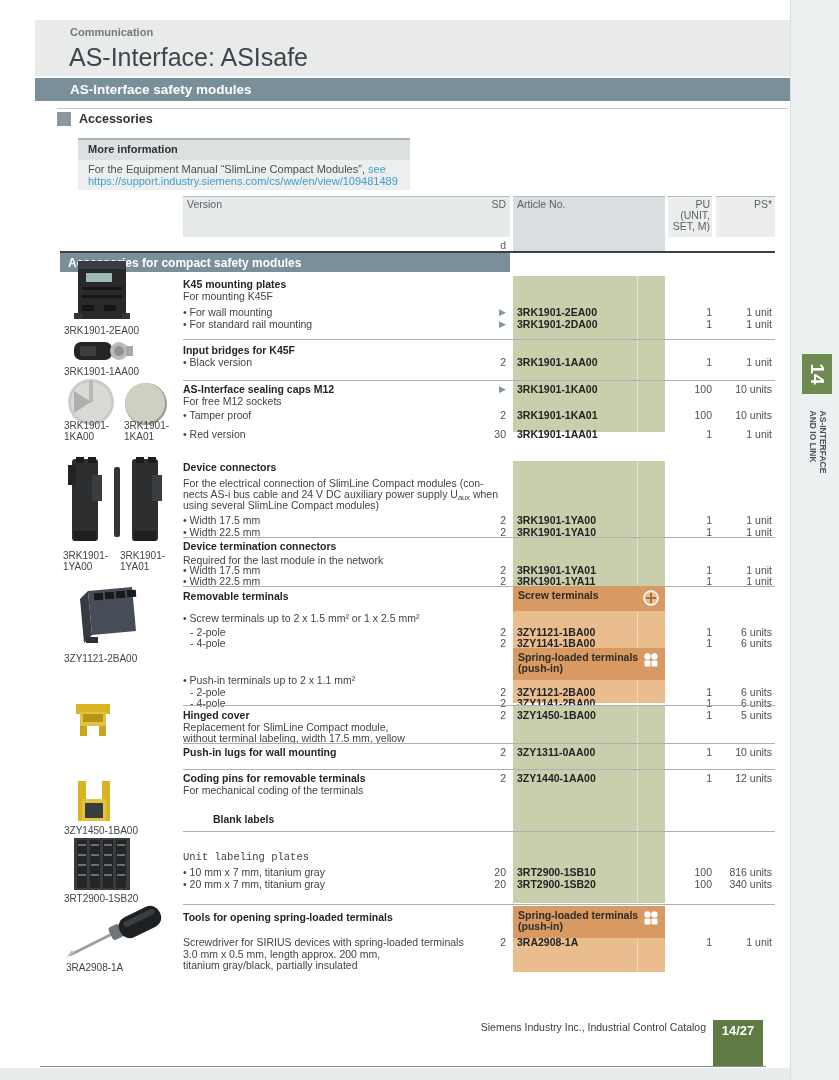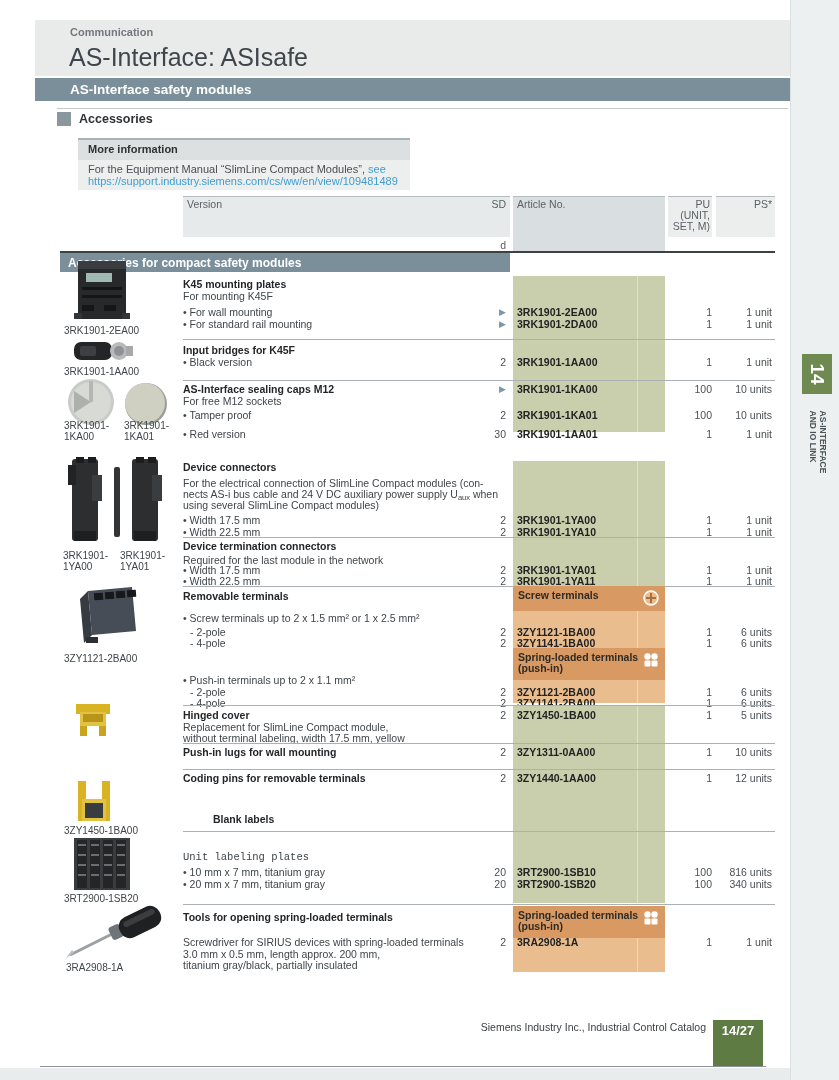--- a/index.html
+++ b/index.html
@@ -350,20 +350,23 @@
   </div>
   <div class="sep" style="top:769px;"></div>
 
   <div class="r" style="top:772px;">
     <span class="c-ver t">Coding pins for removable terminals</span>
       <span class="c-sd">2</span>
       <span class="c-art">3ZY1440-1AA00</span>
       <span class="c-pu">1</span>
       <span class="c-ps">12 units</span>
   </div>
+  <div class="r" style="top:784px;">
+      <span class="c-ver">For mechanical coding of the terminals</span>
+    </div>
   <div class="sep" style="top:831px;"></div>
 
   <div class="r" style="top:813px;margin-left:30px;">
       <span class="c-ver t">Blank labels</span>
     </div>
   <div class="r" style="top:851px;font-family:Liberation Mono, monospace;">
       <span class="c-ver">Unit labeling plates</span>
     </div>
   <div class="r" style="top:866px;">
     <span class="c-ver">• 10 mm x 7 mm, titanium gray</span>

